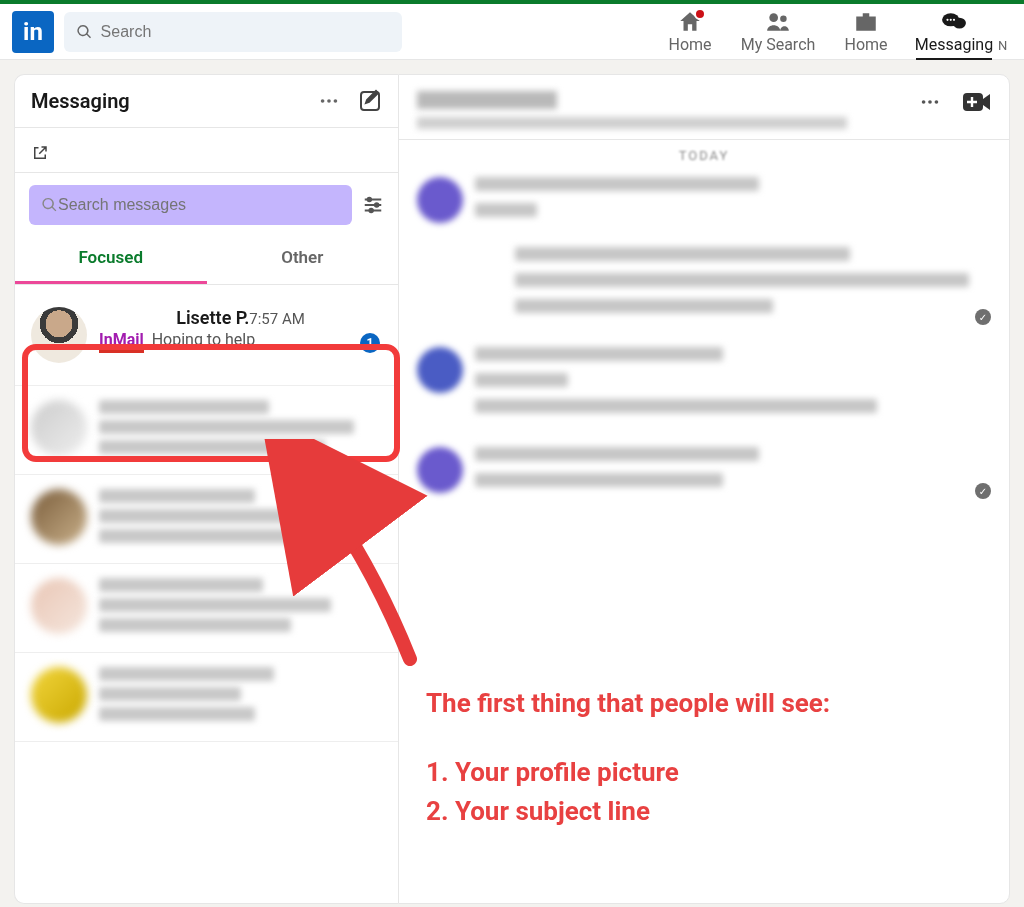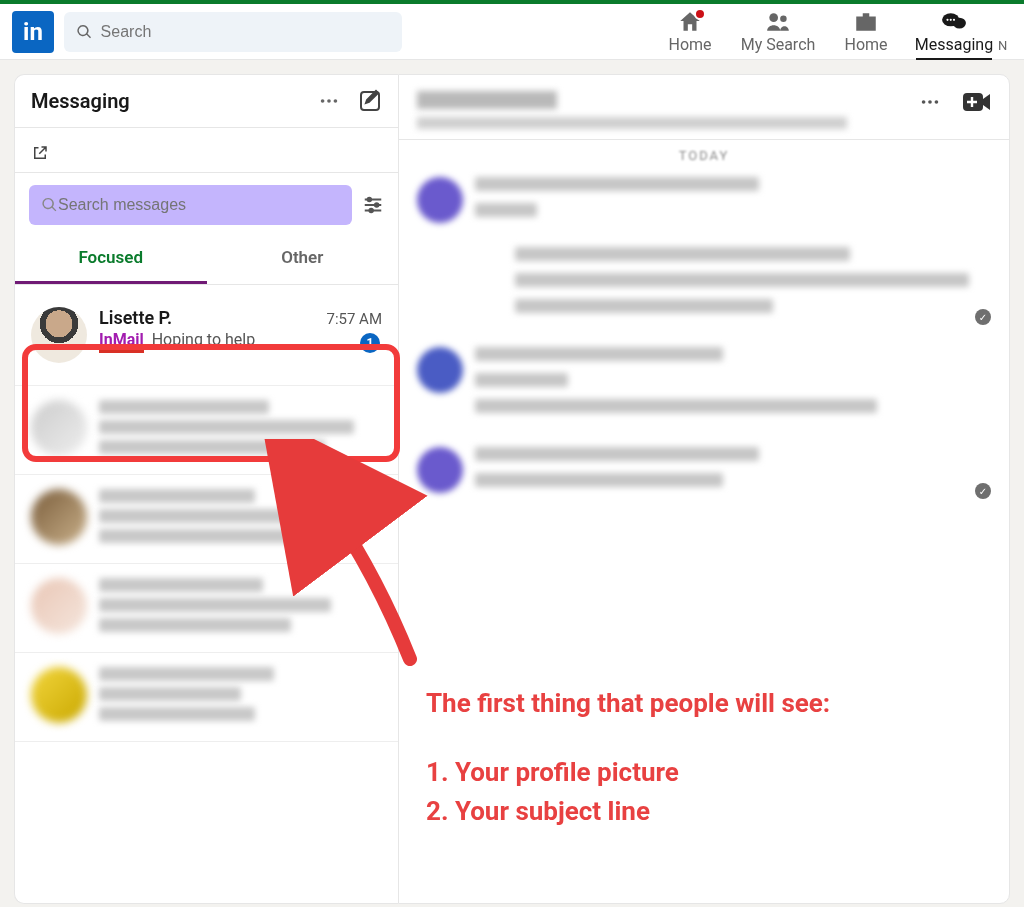--- a/index.html
+++ b/index.html
@@ -115,37 +115,37 @@
   }
   .sb-search input { border: none; background: transparent; outline: none; font-size: 16px; width: 100%; color: #555;}
   .filter-ic { color: #666; cursor: pointer; }
 
   .tabs { display: flex; border-bottom: 1px solid #e6e6e6; }
   .tab {
     flex: 1; text-align: center; padding: 14px 0;
     font-size: 17px; font-weight: 600; color: #666;
     cursor: pointer;
   }
-  .tab.active { color: #0a7b2c; border-bottom: 3px solid #701a75; }
+  .tab.active { color: #0a7b2c; border-bottom: 3px solid #ec4899; }
 
   
   .msg-list { }
   .msg-item {
     display: flex; padding: 14px 16px 14px 16px; gap: 12px;
     border-bottom: 1px solid #eee;
     position: relative;
   }
   .avatar {
     width: 56px; height: 56px; border-radius: 50%;
     background: #d9d4c9;
     flex-shrink: 0;
   }
   .avatar.pix { filter: blur(4px); }
   .msg-col { flex: 1; min-width: 0; }
-  .msg-top { display: flex; justify-content: space-between; align-items: baseline; }
+  .msg-top { display: flex; justify-content: center; align-items: baseline; }
   .msg-name { font-size: 18px; font-weight: 600; color: #191919; }
   .msg-time { font-size: 15px; color: #555; }
   .msg-sub { font-size: 16px; color: #555; margin-top: 2px; line-height: 1.3; }
   .inmail { font-weight: 700; color: #a21caf; border-bottom: 3px solid #d93025; padding-bottom: 1px; }
   .unread-dot {
     width: 20px; height: 20px; border-radius: 50%;
     background: #0a66c2; color: #fff;
     font-size: 12px; font-weight: 700;
     display: flex; align-items: center; justify-content: center;
     position: absolute; right: 18px; top: 48px;

